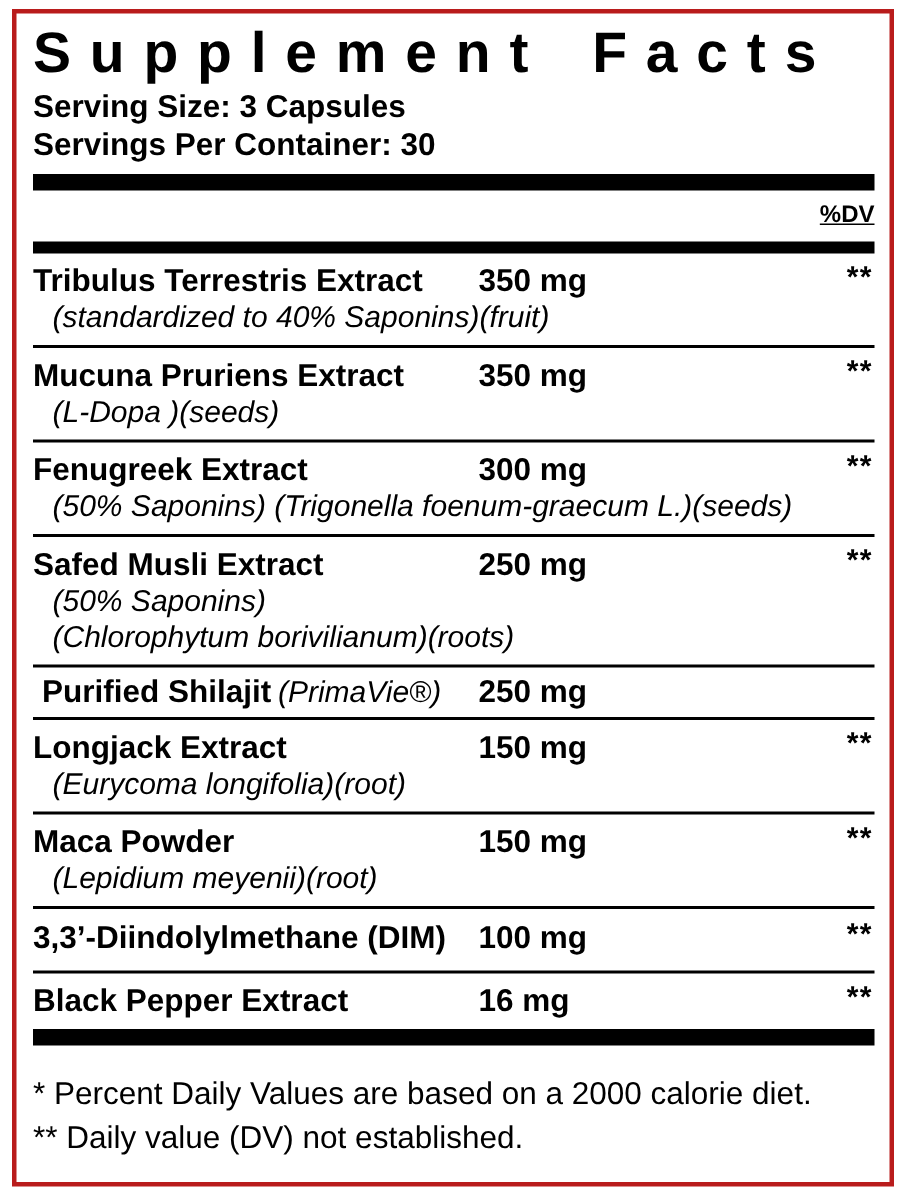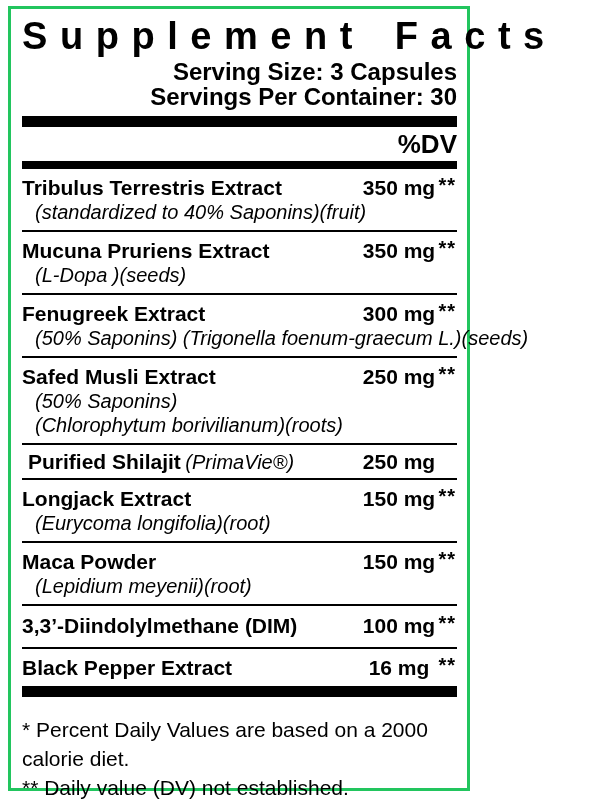--- a/index.html
+++ b/index.html
@@ -6,38 +6,37 @@
   html, body {
     width: 600px; height: 799px;
     background: #ffffff;
     font-family: "Liberation Sans", sans-serif;
     color: #000000;
     overflow: hidden;
   }
   .panel {
     position: absolute;
     left: 8px; top: 6px;
-    width: 462px; height: 785px;
-    border: 3px solid #22c55e;
+    width: 588px; height: 785px;
+    border: 3px solid #b91c1c;
     padding: 5px 10px 0 11px;
     background: #fff;
   }
   .title {
     font-size: 38px;
     font-weight: bold;
     letter-spacing: 0.33em;
     word-spacing: 0.18em;
     line-height: 45px;
     white-space: nowrap;
   }
   .serving-line {
-    font-size: 24px;
+    font-size: 21px;
     font-weight: bold;
     line-height: 25px;
-    text-align: right;
   }
   .bar { background: #000; width: 100%; }
   .bar-thick { height: 11px; margin-top: 7px; }
   .bar-mid { height: 8px; }
   .bar-bottom { height: 11px; }
   .head-row {
     position: relative;
     height: 34px;
     line-height: 34px;
   }
@@ -45,22 +44,23 @@
     position: absolute;
     left: 275px; top: 0;
     width: 205px;
     text-align: center;
     font-size: 21px;
     font-weight: bold;
   }
   .head-dv {
     position: absolute;
     right: 0; top: 0;
-    font-size: 26px;
-    font-weight: bold;
+    font-size: 16px;
+    font-weight: bold;
+    text-decoration: underline;
   }
   .row {
     position: relative;
     padding: 7px 0 6px 0;
     border-bottom: 2px solid #000;
   }
   .row.last { border-bottom: none; }
   .row.tight { padding: 5px 0 4px 0; }
   .row.single { padding: 8px 0 9px 0; }
   .name {
@@ -80,21 +80,21 @@
     font-style: italic;
     line-height: 24px;
     padding-left: 13px;
     white-space: nowrap;
   }
   .sub-deep { padding-left: 27px; }
   .amount {
     position: absolute;
     left: 297px; top: 7px;
     width: 160px;
-    text-align: center;
+    text-align: left;
     font-size: 21px;
     font-weight: bold;
     line-height: 24px;
   }
   .row.tight .amount { top: 5px; }
   .row.single .amount { top: 8px; }
   .dv {
     position: absolute;
     right: 1px; top: 5px;
     font-size: 20px;

